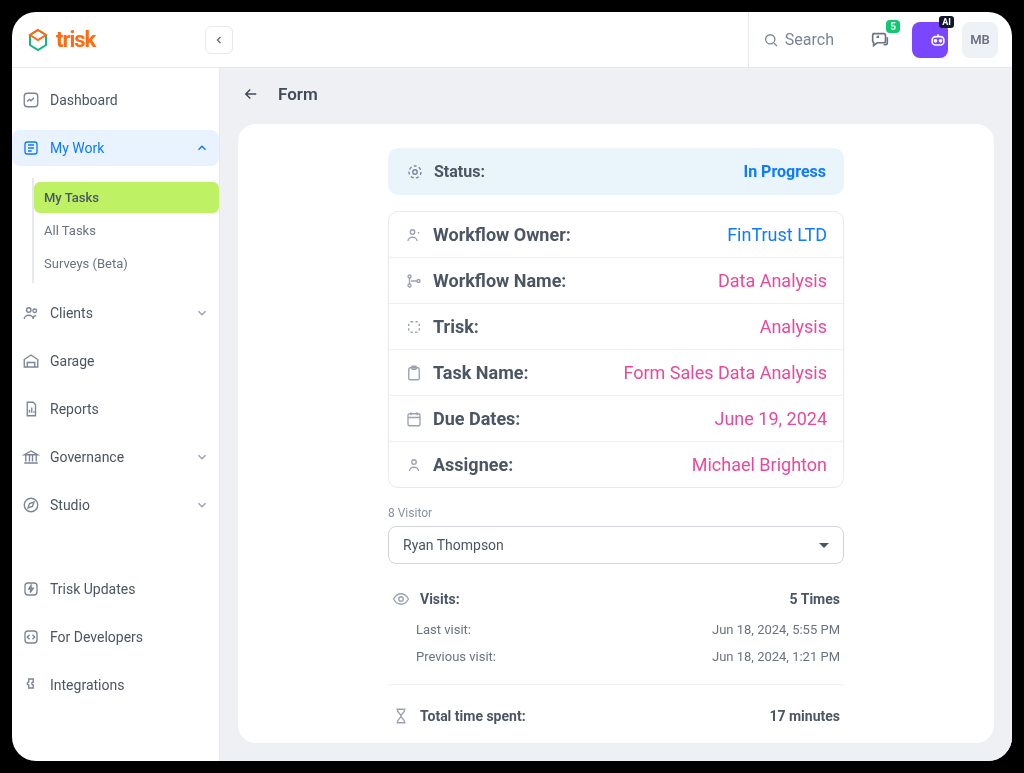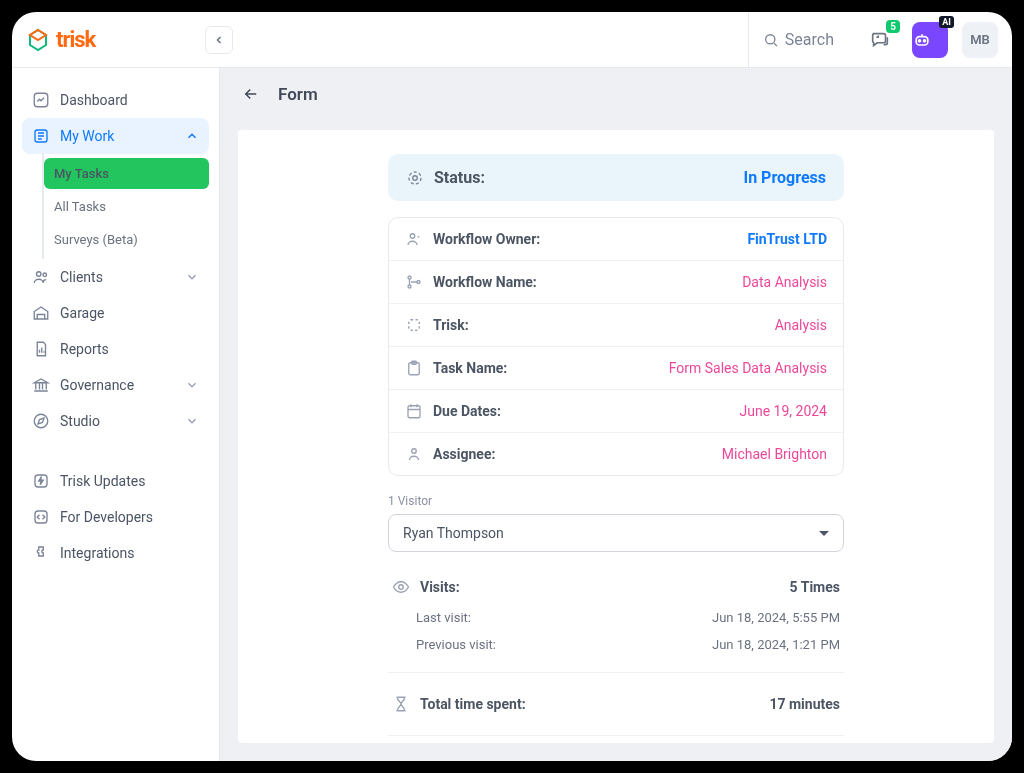--- a/index.html
+++ b/index.html
@@ -7,49 +7,49 @@
   .frame { position: absolute; top: 12px; left: 12px; right: 12px; bottom: 12px; background: #fff; border-radius: 24px; overflow: hidden; display: flex; flex-direction: column; }
   .topbar { height: 56px; border-bottom: 1px solid #e6e9ee; display: flex; align-items: center; padding: 0 14px; }
   .brand { display: flex; align-items: center; gap: 6px; font-weight: 700; font-size: 22px; color: #ff6a13; letter-spacing: -1px; }
   .brand svg { width: 24px; height: 24px; }
   .collapse-btn { margin-left: 110px; width: 28px; height: 28px; border: 1px solid #e6e9ee; border-radius: 6px; display: flex; align-items: center; justify-content: center; color: #6b7280; cursor: pointer; }
   .topbar-right { margin-left: auto; display: flex; align-items: center; gap: 14px; }
   .search { display: flex; align-items: center; gap: 6px; color: #7b8497; padding: 6px 14px; border-left: 1px solid #e6e9ee; height: 56px; width: 100px;}
   .search svg { width: 16px; height: 16px; }
   .icon-btn { width: 36px; height: 36px; display: flex; align-items: center; justify-content: center; position: relative; color: #6b7280; cursor: pointer; }
   .badge { position: absolute; top: -2px; right: -2px; background: #0fc96f; color: #fff; font-size: 10px; font-weight: 600; border-radius: 4px; padding: 1px 4px; }
-  .ai-btn { width: 36px; height: 36px; background: #7b46ff; border-radius: 8px; display: flex; align-items: center; justify-content: flex-start; position: relative; cursor: pointer; }
+  .ai-btn { width: 36px; height: 36px; background: #7b46ff; border-radius: 8px; display: flex; align-items: center; justify-content: flex-end; position: relative; cursor: pointer; }
   .ai-btn svg { width: 20px; height: 20px; color: #fff; }
   .ai-badge { position: absolute; top: -6px; right: -6px; background: #111827; color: #fff; font-size: 9px; font-weight: 700; padding: 1px 3px; border-radius: 3px; }
   .avatar { width: 36px; height: 36px; border-radius: 8px; background: #eef1f6; color: #6b7280; font-size: 13px; font-weight: 600; display: flex; align-items: center; justify-content: center; }
   .body { flex: 1; display: flex; min-height: 0; }
-  .sidebar { width: 208px; border-right: 1px solid #e6e9ee; padding: 14px 10px; display: flex; flex-direction: column; gap: 0; font-size: 14px; }
+  .sidebar { width: 208px; border-right: 1px solid #e6e9ee; padding: 14px 0; display: flex; flex-direction: column; gap: 12px; font-size: 14px; }
   .nav-item { display: flex; align-items: center; gap: 10px; padding: 9px 10px; border-radius: 8px; color: #4b5563; cursor: pointer; }
   .nav-item svg { width: 18px; height: 18px; color: #7b8497; flex-shrink: 0; }
   .nav-item .chev { margin-left: auto; width: 14px; height: 14px; color: #9aa2b3; }
   .nav-item.active { background: #e8f3ff; color: #0f7aff; }
   .nav-item.active svg { color: #0f7aff; }
   .sub-wrap { border-left: 2px solid #e6e9ee; margin-left: 20px; display: flex; flex-direction: column; gap: 2px; padding: 4px 0; }
   .sub-item { padding: 8px 10px; border-radius: 6px; color: #6b7280; font-size: 13px; cursor: pointer; }
-  .sub-item.active { background: #22c55e; color: #4b5563; font-weight: 500; }
+  .sub-item.active { background: #bef264; color: #4b5563; font-weight: 500; }
   .main { flex: 1; background: #eef0f4; display: flex; flex-direction: column; min-height: 0; }
   .main-header { display: flex; align-items: center; gap: 18px; padding: 16px 22px; color: #424a5a; font-size: 17px; font-weight: 600; }
   .main-header svg { width: 18px; height: 18px; cursor: pointer; }
-  .card { background: #fff; border-radius: 4px; margin: 10px 18px 18px; padding: 24px 150px 30px; flex: 1; overflow: auto; }
+  .card { background: #fff; border-radius: 18px; margin: 4px 18px 18px; padding: 24px 150px 30px; flex: 1; overflow: auto; }
   .status-box { background: #e9f5fa; border-radius: 10px; padding: 14px 18px; display: flex; align-items: center; gap: 10px; margin-bottom: 16px; }
   .status-box .lbl { font-weight: 700; color: #4b5563; }
   .status-box .val { margin-left: auto; font-weight: 700; color: #0f7aff; padding-left: 16px; }
   .status-box svg { width: 18px; height: 18px; color: #7b8497; }
   .detail-box { border: 1px solid #e6e9ee; border-radius: 10px; overflow: hidden; }
-  .detail-row { display: flex; align-items: center; gap: 10px; padding: 12px 16px; border-bottom: 1px solid #eef0f4; color: #4b5563; font-size: 14px; }
+  .detail-row { display: flex; align-items: center; gap: 10px; padding: 12px 16px; border-bottom: 1px solid #eef0f4; color: #4b5563; font-size: 18px; }
   .detail-row:last-child { border-bottom: none; }
   .detail-row svg { width: 18px; height: 18px; color: #9aa2b3; flex-shrink: 0; }
   .detail-row .lbl { font-weight: 700; }
   .detail-row .val { margin-left: auto; color: #ec4899; }
-  .detail-row .val.link { color: #0f7aff; font-weight: 700; }
+  .detail-row .val.link { color: #0f7aff; font-weight: 400; }
   .subcap { margin: 18px 0 6px; font-size: 12px; color: #8a91a2; }
   .select { border: 1px solid #d1d5db; border-radius: 8px; padding: 10px 14px; display: flex; align-items: center; font-size: 14px; color: #4b5563; cursor: pointer; }
   .select .arr { margin-left: auto; border: 5px solid transparent; border-top-color: #4b5563; transform: translateY(3px); }
   .section { margin-top: 18px; }
   .sec-head { display: flex; align-items: center; gap: 10px; padding: 8px 4px; color: #4b5563; font-size: 14px; }
   .sec-head svg { width: 18px; height: 18px; color: #9aa2b3; }
   .sec-head .lbl { font-weight: 700; }
   .sec-head .val { margin-left: auto; font-weight: 700; color: #4b5563; }
   .sub-row { display: flex; align-items: center; padding: 6px 4px 6px 28px; font-size: 13px; color: #6b7280; }
   .sub-row .r { margin-left: auto; }
@@ -260,21 +260,21 @@
           <div class="detail-row">
             <svg viewBox="0 0 24 24" fill="none" stroke="currentColor" stroke-width="1.8">
                 <circle cx="12" cy="8" r="3"></circle>
                 <path d="M6 20c0-3 3-5 6-5s6 2 6 5"></path>
               </svg>
             <span class="lbl">Assignee:</span>
             <span class="val">Michael Brighton</span>
           </div>
         </div>
 
-        <div class="subcap">1 Visitor</div>
+        <div class="subcap">8 Visitor</div>
         <div class="select">
           <span>Ryan Thompson</span>
           <span class="arr"></span>
         </div>
 
         <div class="section">
           <div class="sec-head">
             <svg viewBox="0 0 24 24" fill="none" stroke="currentColor" stroke-width="1.8">
                 <path d="M2 12s4-7 10-7 10 7 10 7-4 7-10 7S2 12 2 12z"></path>
                 <circle cx="12" cy="12" r="3"></circle>

